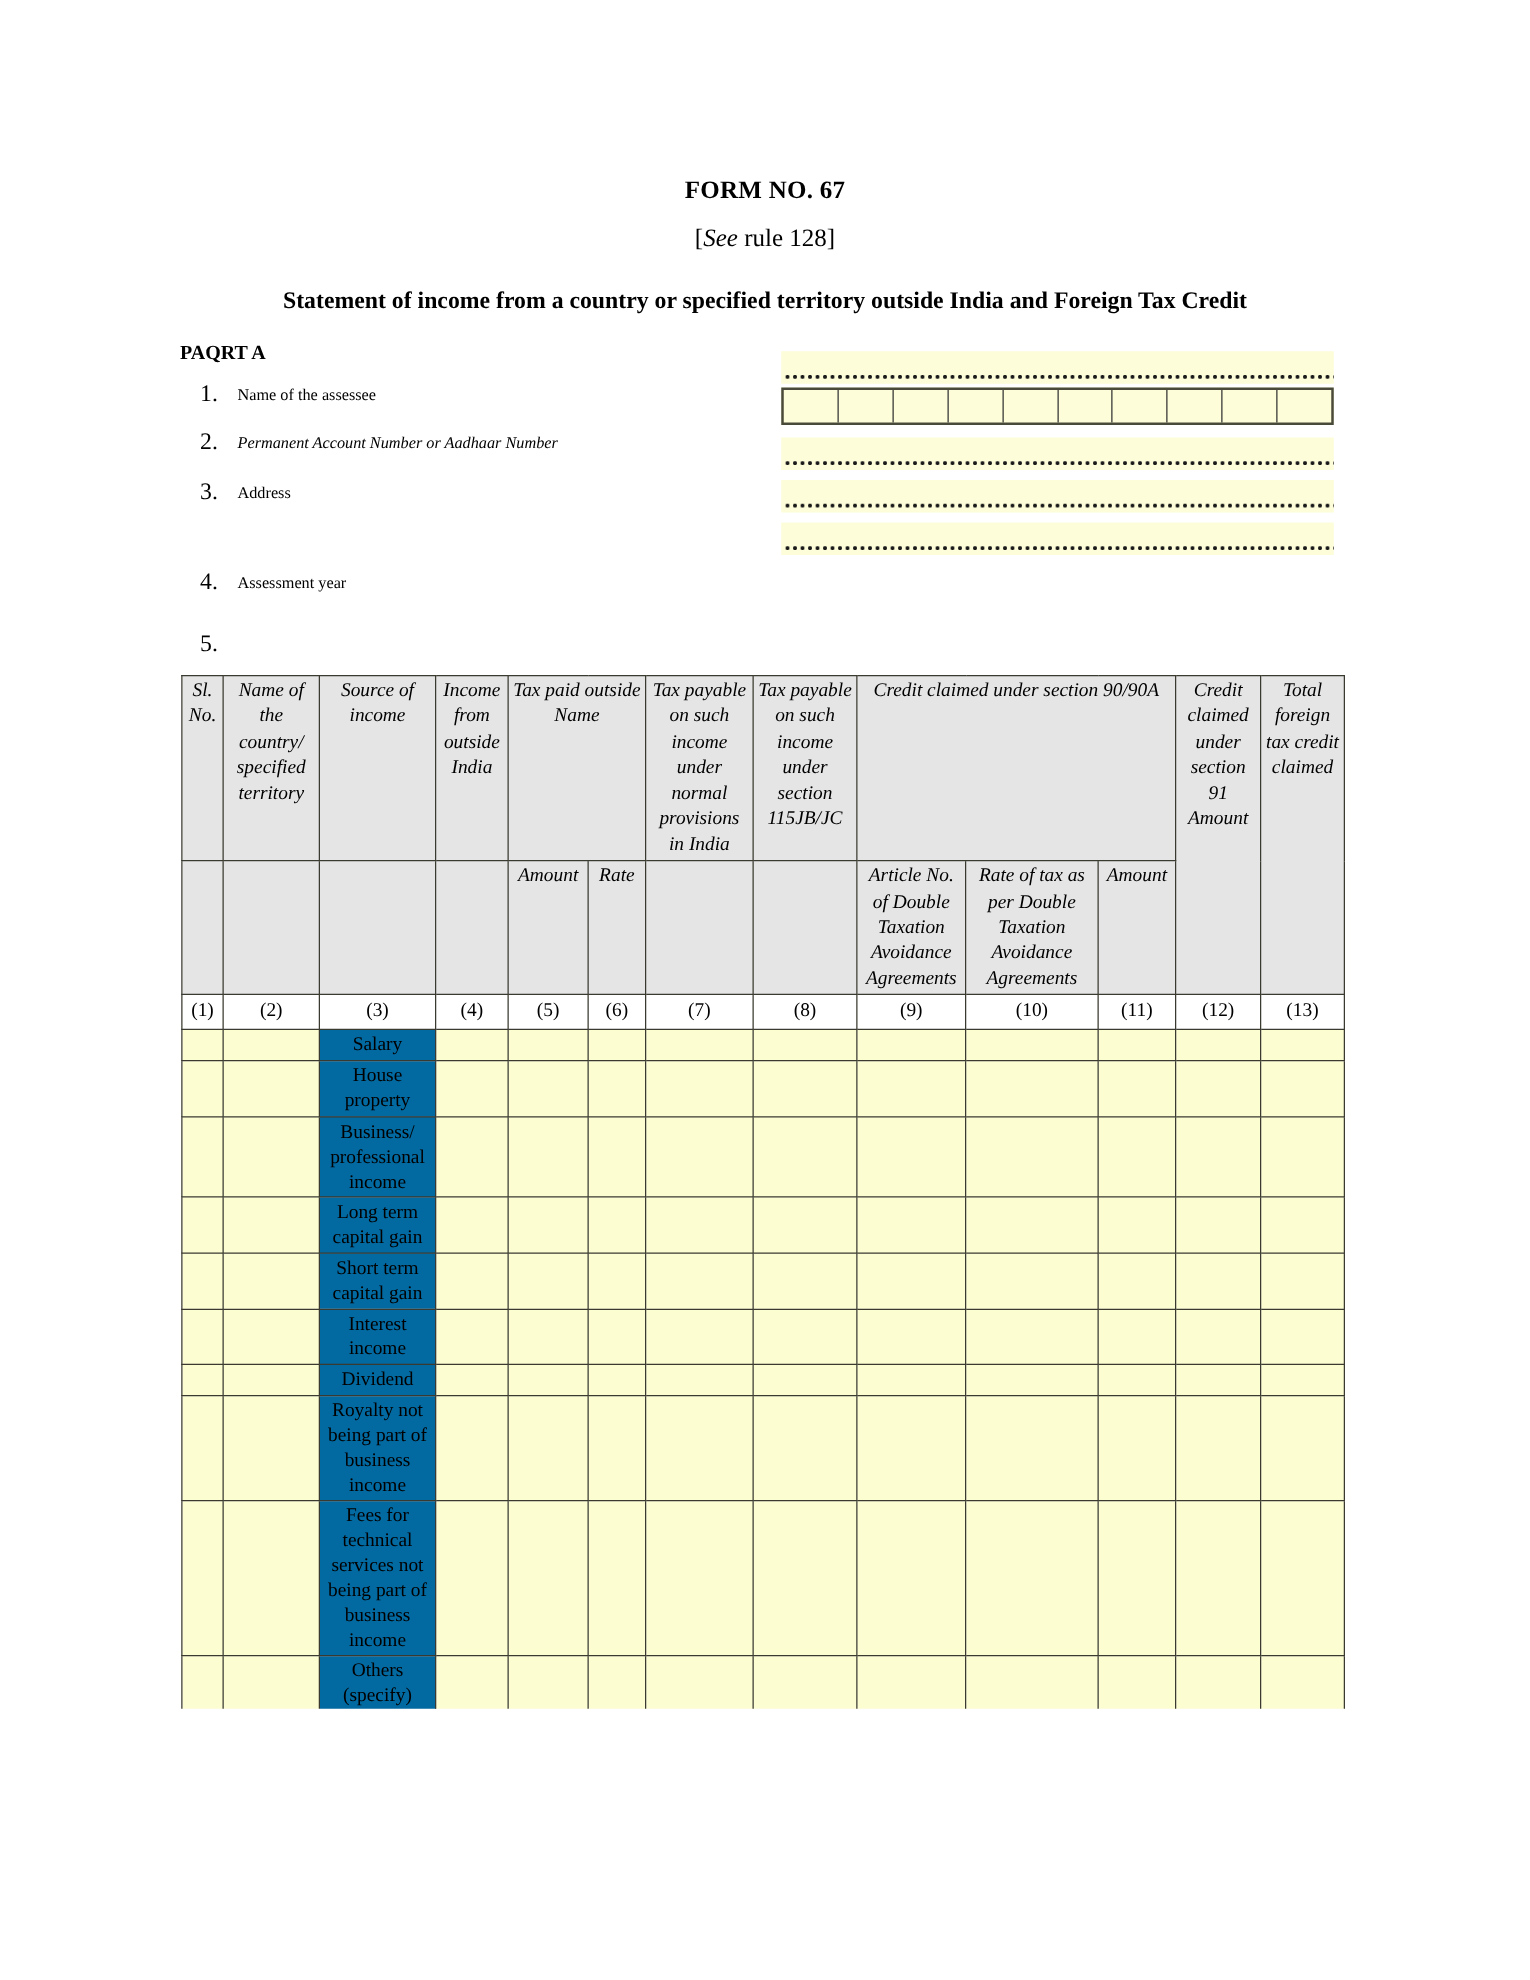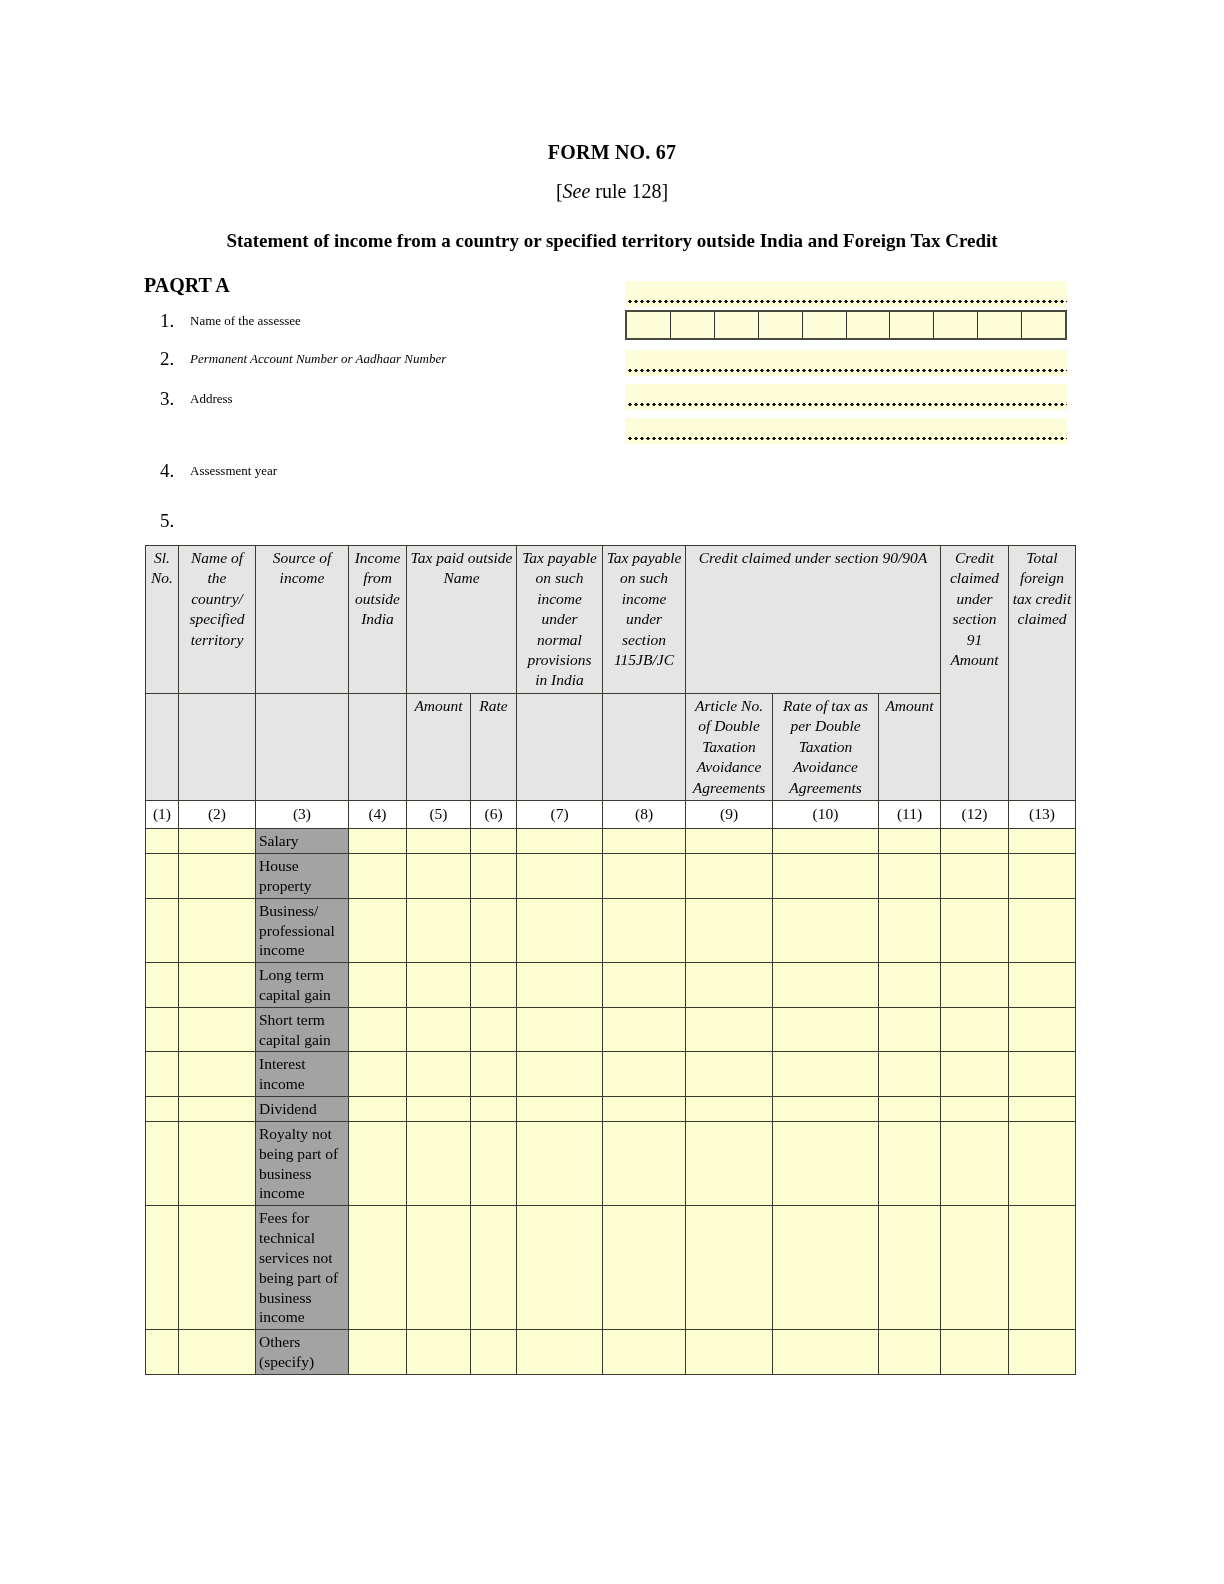--- a/index.html
+++ b/index.html
@@ -11,21 +11,21 @@
     width: 1224px;
     height: 1584px;
     font-family: "Liberation Serif", "DejaVu Serif", serif;
     color: #000000;
     -webkit-font-smoothing: antialiased;
   }
 
   .page {
     position: relative;
     width: 1224px;
-    height: 1584px;
+    height: 1367px;
     box-sizing: border-box;
     padding: 0;
     overflow: hidden;
   }
 
   
   .doc-head {
     text-align: center;
     padding-top: 140px;
   }
@@ -42,21 +42,21 @@
   }
   .see-rule .ital { font-style: italic; }
   .stmt-title {
     font-size: 19px;
     font-weight: bold;
     margin-top: 26px;
     line-height: 1.25;
   }
 
   .part-a {
-    font-size: 20px;
+    font-size: 16px;
     font-weight: bold;
     margin: 20px 0 0 144px;
     line-height: 1.2;
   }
 
   
   .fields {
     margin: 10px 0 0 0;
     padding: 0;
   }
@@ -153,25 +153,25 @@
     height: 28px;
     line-height: 24px;
     padding: 1px 2px;
     background: #ffffff;
     font-style: normal;
   }
   td.ycell {
     background: #fdfdd2;
   }
   td.srccell {
-    background: #a3a3a3;
+    background: #0369a1;
     font-size: 15.5px;
     line-height: 1.28;
     font-style: normal;
-    text-align: left;
+    text-align: center;
     padding: 3px 4px 4px 4px;
   }
   tr.datarow td { height: 100%; }
 
   
   col.c1  { width: 33px; }
   col.c2  { width: 77px; }
   col.c3  { width: 93px; }
   col.c4  { width: 58px; }
   col.c5  { width: 64px; }

